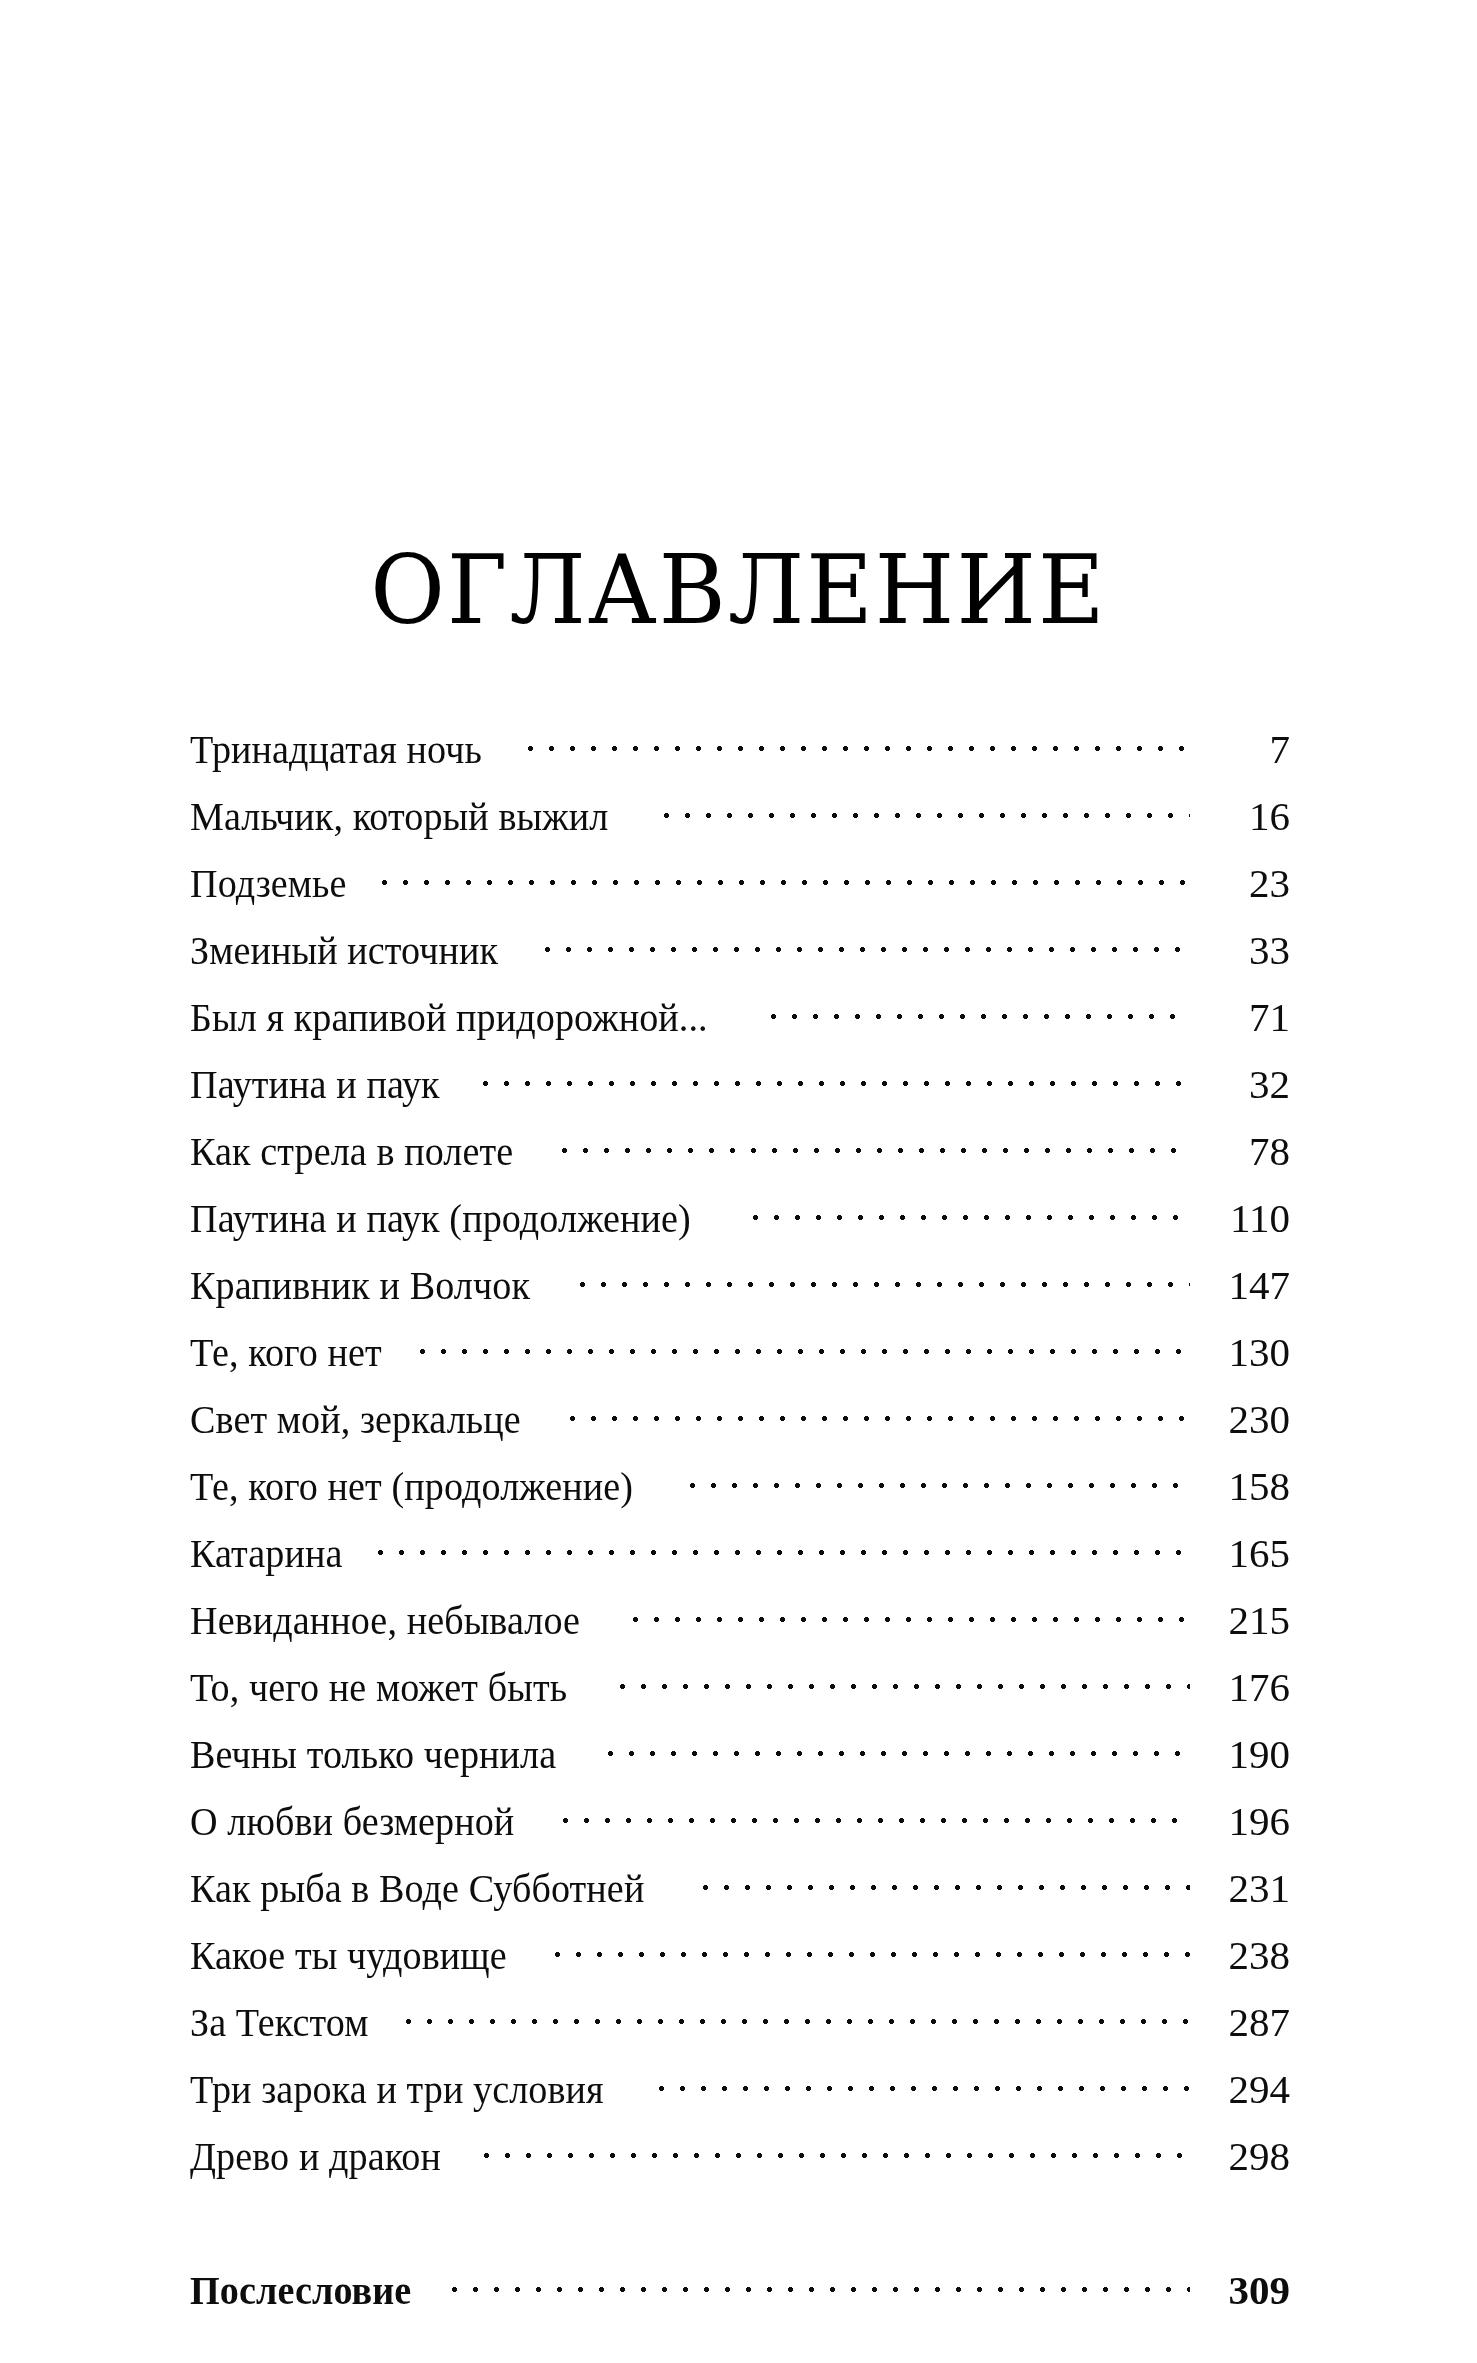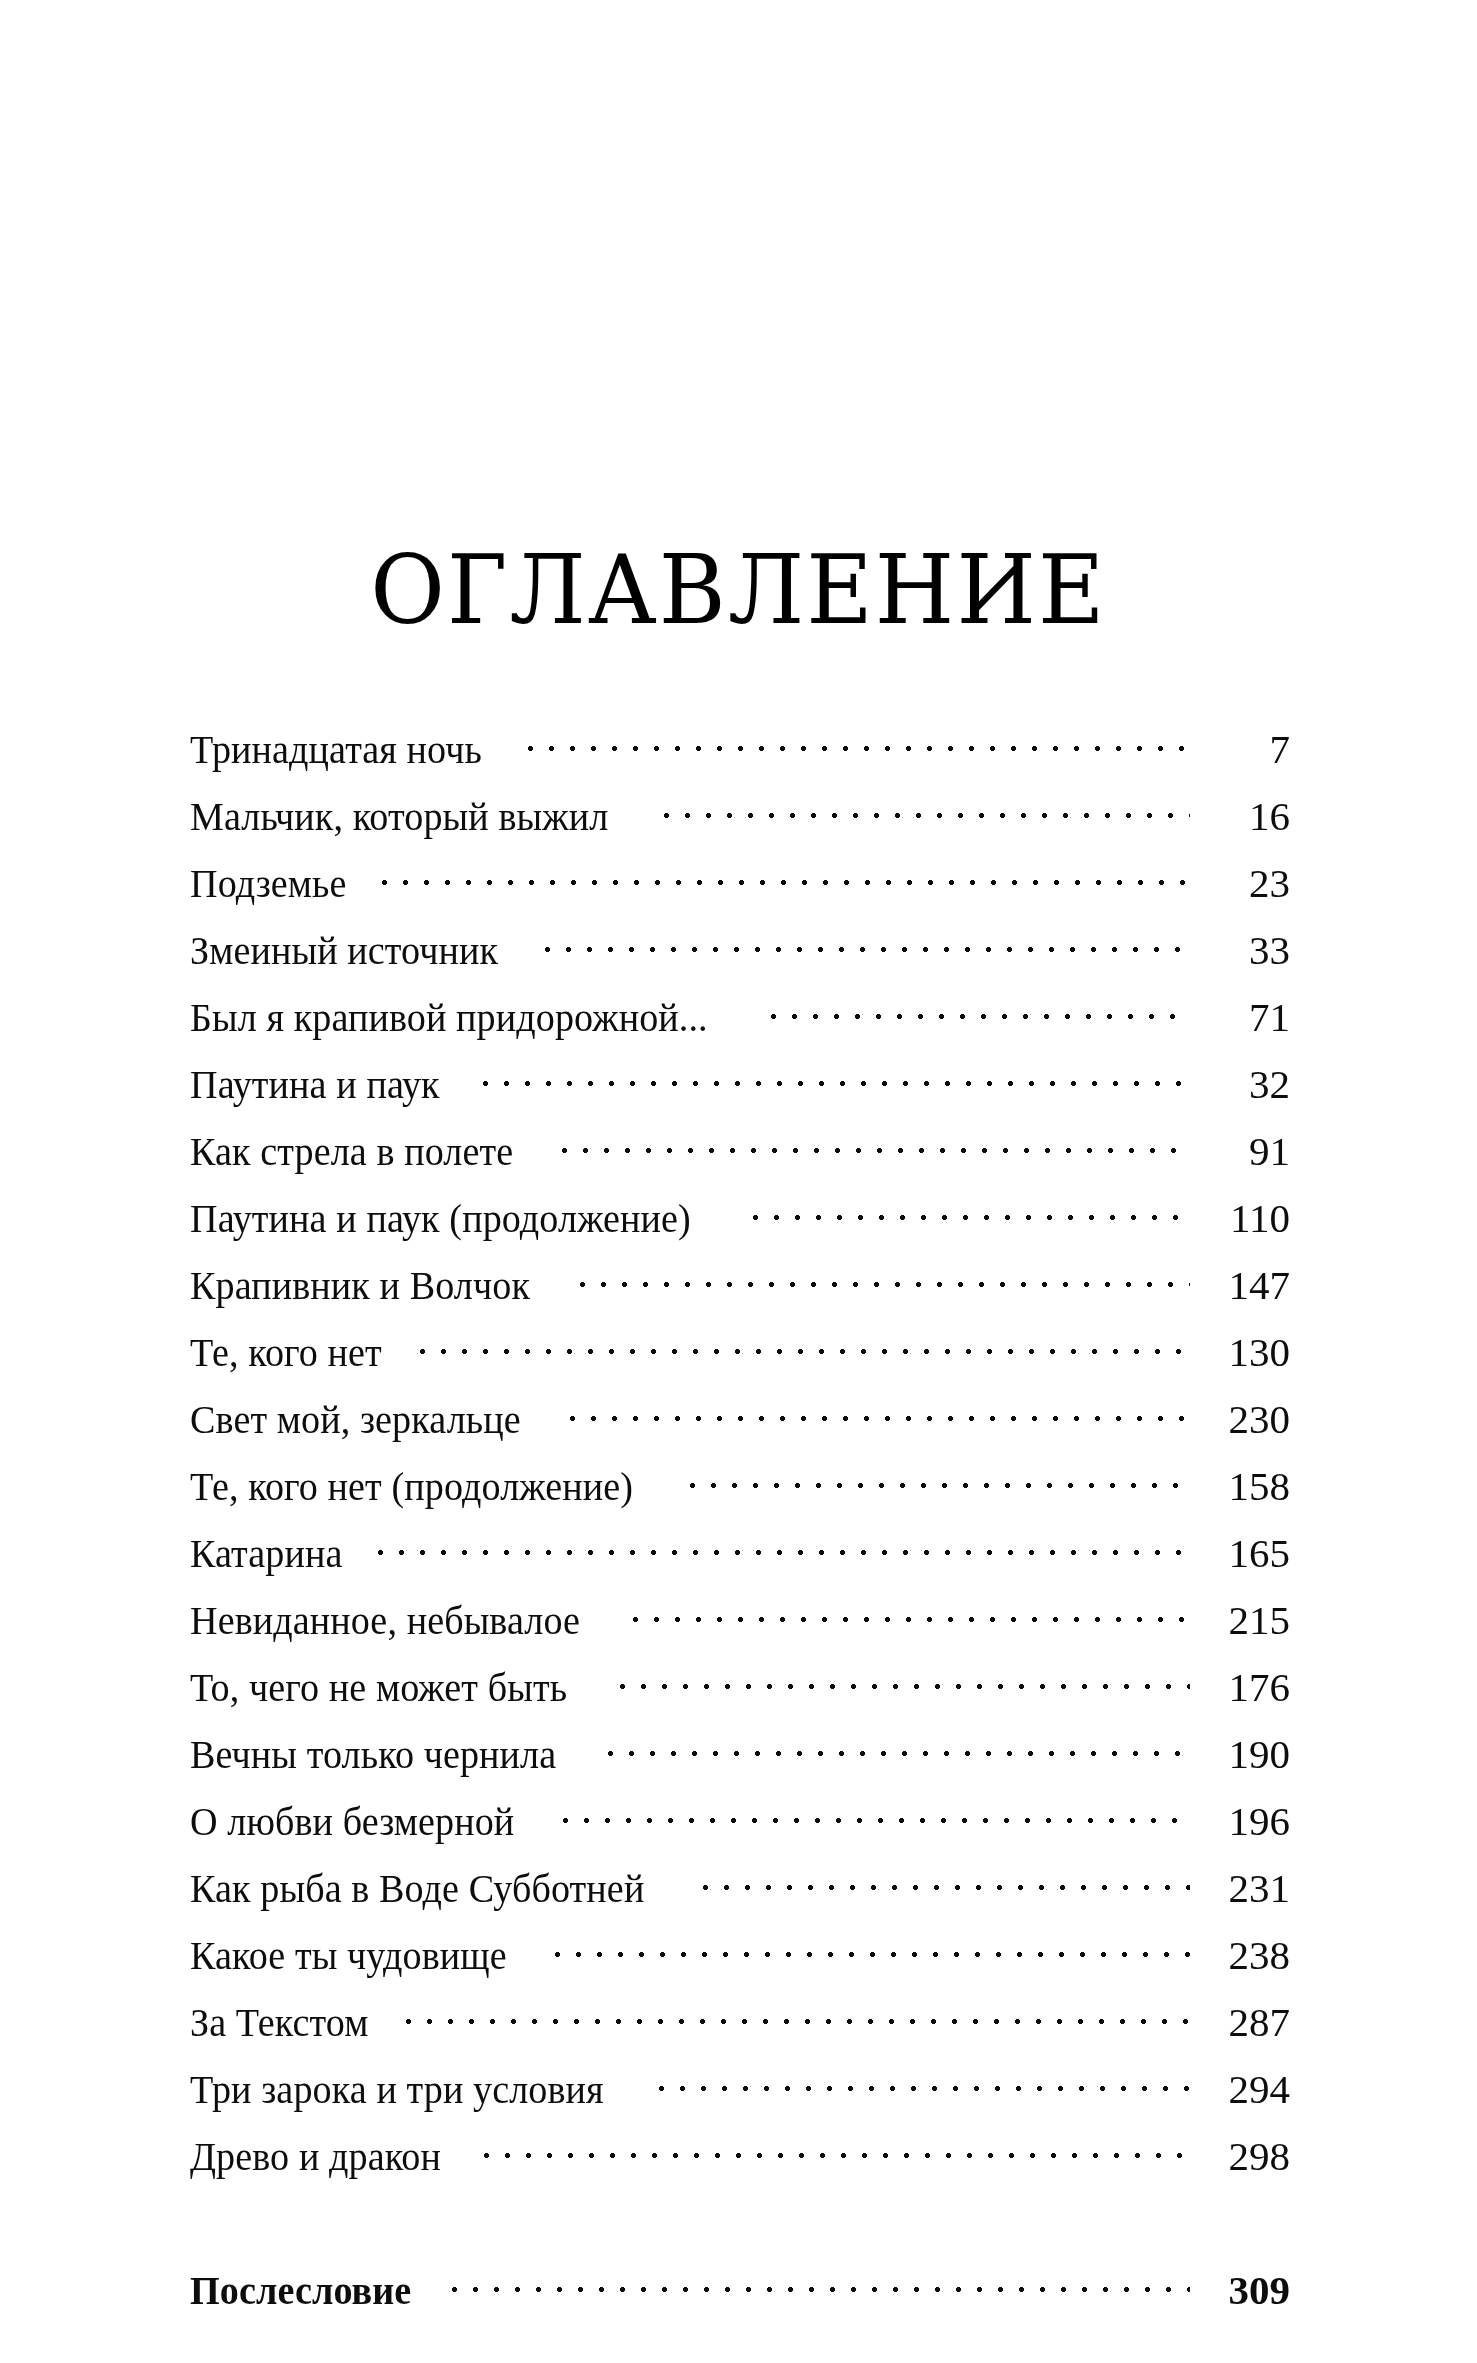--- a/index.html
+++ b/index.html
@@ -143,21 +143,21 @@
         <span class="toc-page">71</span>
       </div>
       <div class="toc-row">
         <span class="toc-label">Паутина и паук</span>
         <span class="toc-leader"></span>
         <span class="toc-page">32</span>
       </div>
       <div class="toc-row">
         <span class="toc-label">Как стрела в полете</span>
         <span class="toc-leader"></span>
-        <span class="toc-page">91</span>
+        <span class="toc-page">78</span>
       </div>
       <div class="toc-row">
         <span class="toc-label">Паутина и паук (продолжение)</span>
         <span class="toc-leader"></span>
         <span class="toc-page">110</span>
       </div>
       <div class="toc-row">
         <span class="toc-label">Крапивник и Волчок</span>
         <span class="toc-leader"></span>
         <span class="toc-page">147</span>

